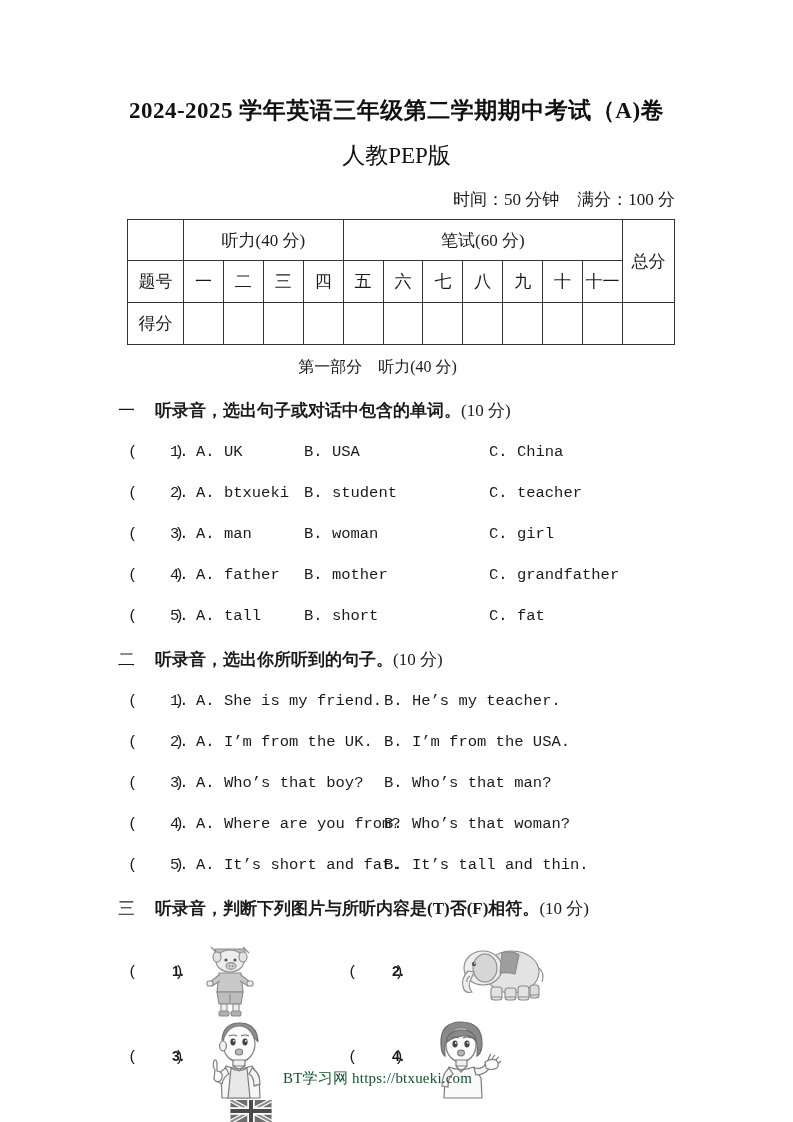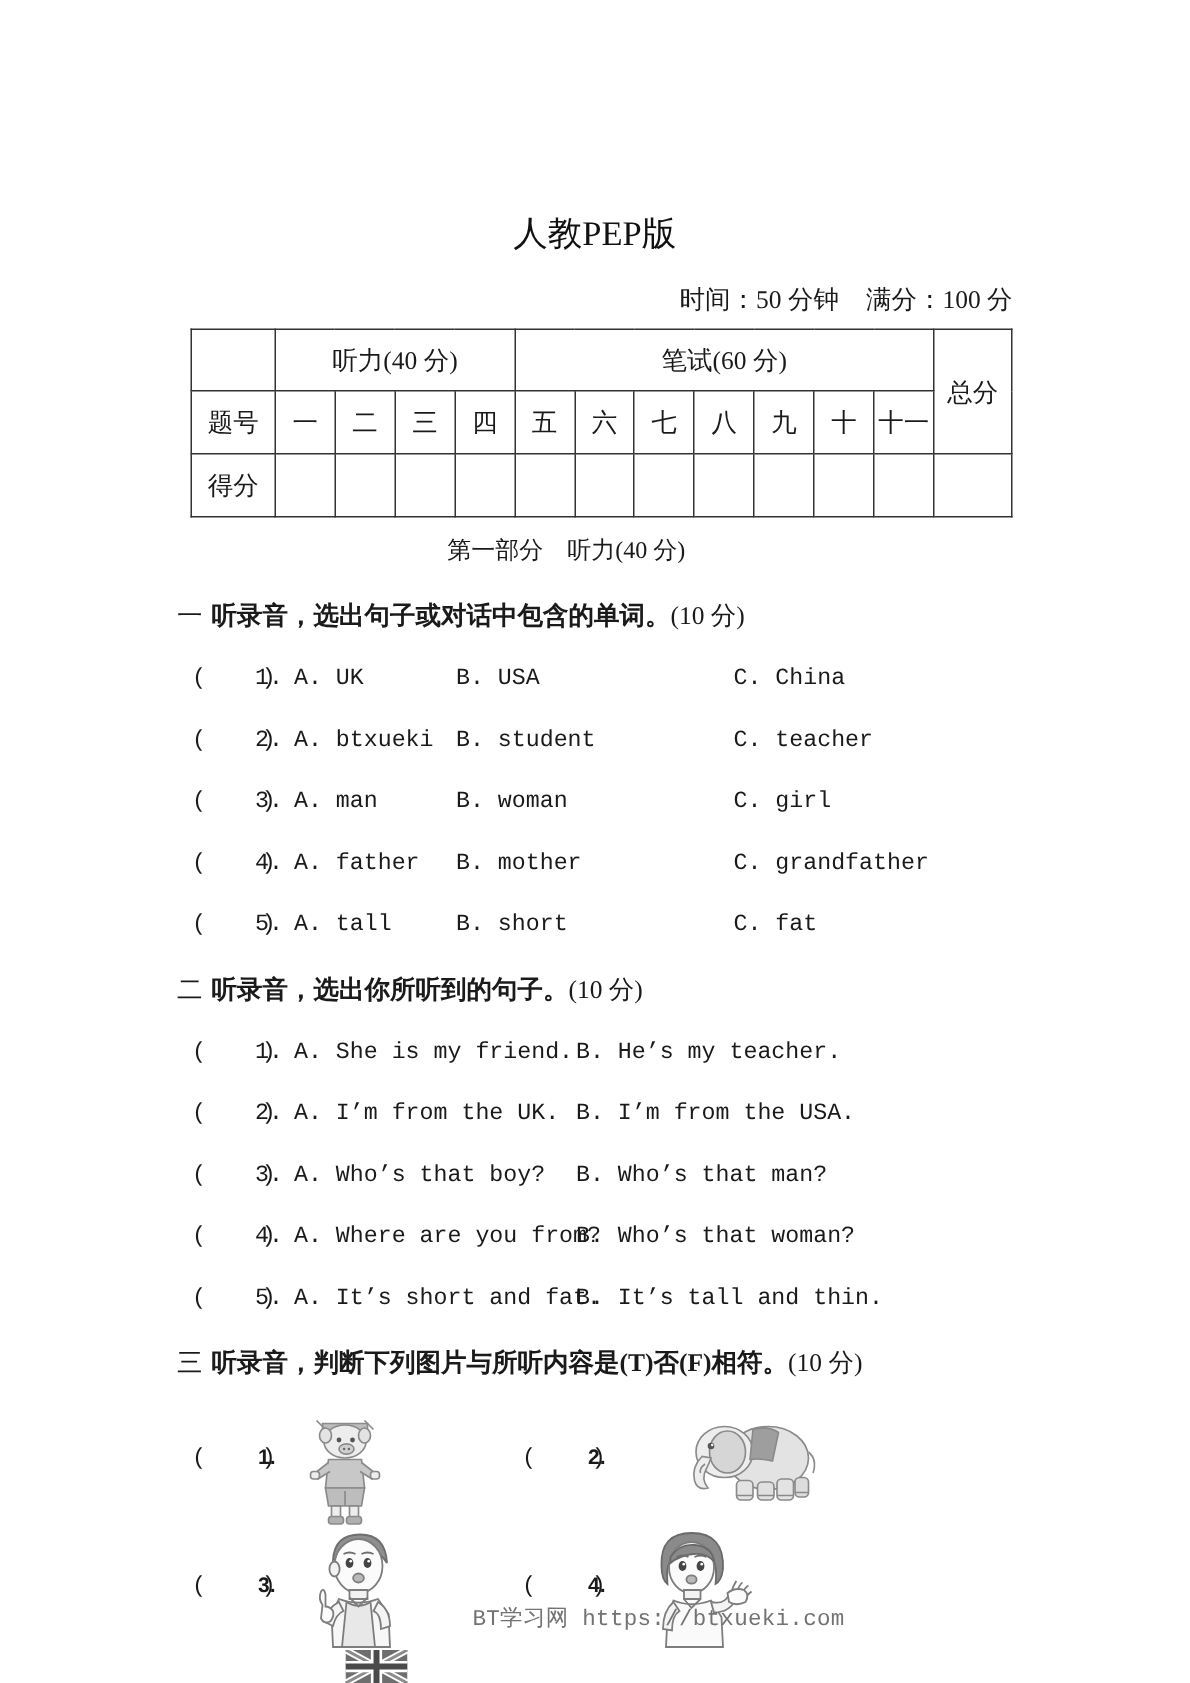--- a/index.html
+++ b/index.html
@@ -91,21 +91,21 @@
   .part-heading .sp { display:inline-block; width: 16px; }
 
   
   .sec-heading {
     position: absolute;
     left: 118px;
     font-size: 17px;
     white-space: nowrap;
   }
   .sec-heading .idx { margin-right: 6px; }
-  .sec-heading .body { font-weight: bold; }
+  .sec-heading .body { font-weight: bold; margin-left: 14px; }
   .sec-heading .score { font-weight: normal; }
 
   
   .q-row {
     position: absolute;
     left: 128px;
     font-family: "Liberation Mono", "DejaVu Sans Mono", monospace;
     font-size: 15.5px;
     white-space: nowrap;
     color: #1a1a1a;
@@ -144,35 +144,35 @@
     font-size: 14px;
   }
   .pic-box {
     position: absolute;
   }
 
   
   .watermark {
     position: absolute;
     left: 283px; top: 1069px;
-    font-family: Liberation Mono, monospace;
+    font-family: Liberation Serif, serif;
     font-size: 15px;
-    color: #737373;
+    color: #14532d;
     white-space: nowrap;
     letter-spacing: .2px;
-    margin-left: 32px;
   }
 
   svg { display: block; }
 </style>
 </head>
 <body>
 
 <div class="page">
 
+  <div class="title-1">2024-2025 学年英语三年级第二学期期中考试（A)卷</div>
   <div class="title-2">人教PEP版</div>
 
   <div class="meta-line">
     <span>时间：50 分钟</span><span class="gap"></span><span>满分：100 分</span>
   </div>
 
   <div class="score-table-wrap">
     <table class="score-table">
       <colgroup>
         <col class="col-label">

